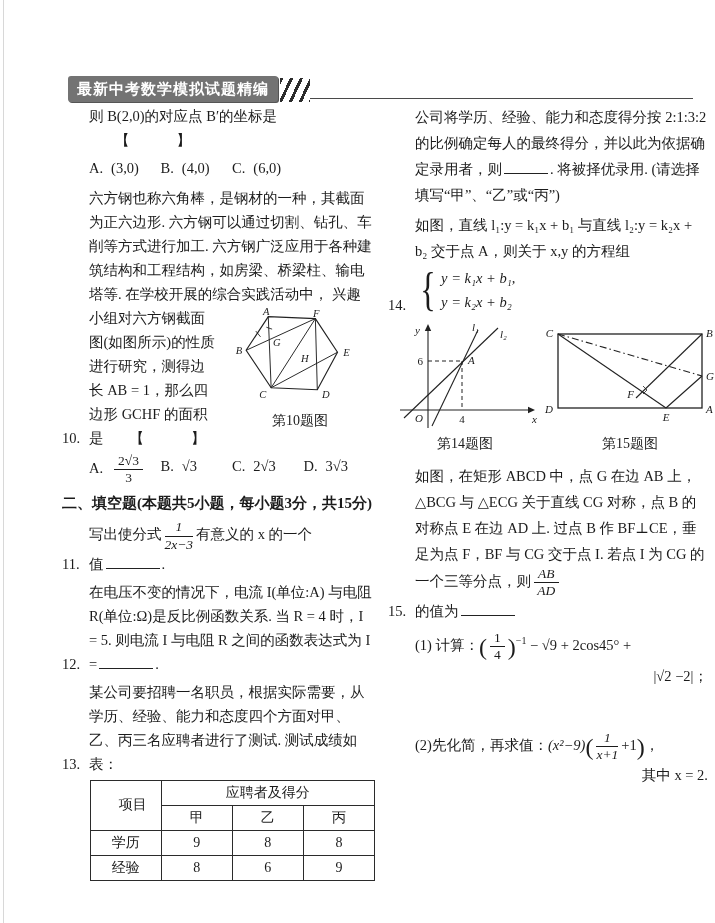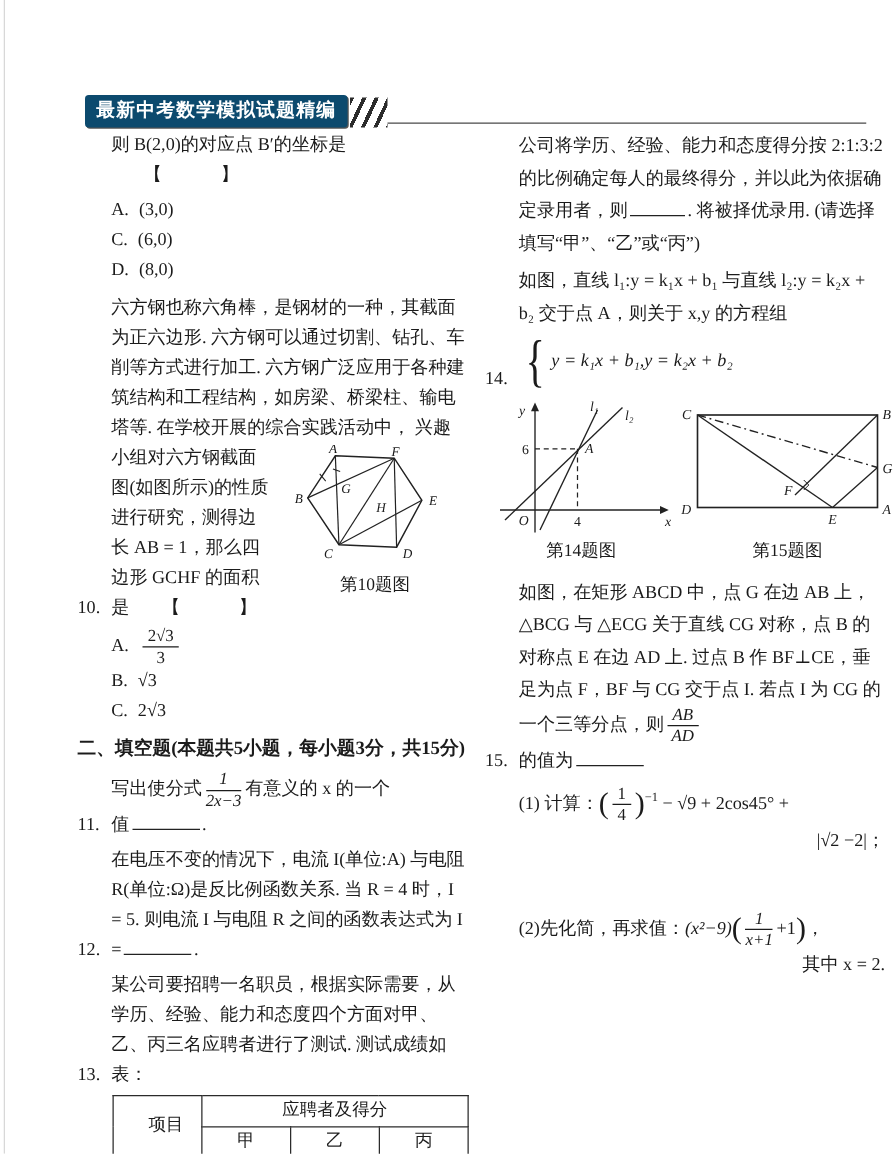--- a/index.html
+++ b/index.html
@@ -8,39 +8,39 @@
     background:#ffffff;color:#1b1b1b;
     font-family:"Liberation Serif","DejaVu Serif",serif;
     font-size:14.5px;
   }
   
   .page-edge{position:absolute;left:3px;top:0;bottom:0;width:1px;background:#d8d8d8;}
 
   
   #banner{position:absolute;top:72px;left:68px;right:22px;height:30px;display:flex;align-items:flex-end;}
   .banner-box{
-    background:#0c4a6e;color:#ffffff;font-weight:bold;font-size:15px;
+    background:#737373;color:#ffffff;font-weight:bold;font-size:15px;
     letter-spacing:1px;padding:4px 9px 4px 9px;border-radius:3px;line-height:1.2;
     box-shadow:1px 1px 0 #555;
   }
   .stripes{width:30px;height:24px;margin-left:2px;
     background:repeating-linear-gradient(115deg,#2b2b2b 0 3px,transparent 3px 9px);}
   .rule{flex:1;border-bottom:1.4px solid #4a4a4a;margin-bottom:3px;}
 
   
   .col{position:absolute;top:104px;line-height:24px;}
   #col-left{left:62px;width:313px;}
   #col-right{left:388px;width:320px;line-height:26px;}
 
   .q{display:flex;align-items:flex-end;margin-bottom:4px;}
   .qnum{width:27px;flex:none;}
   .qbody{flex:1;min-width:0;}
 
   .bracket{letter-spacing:6px;margin-left:26px;white-space:nowrap;}
-  .opts{display:grid;grid-template-columns:1fr;padding-left:27px;margin-bottom:6px;}
+  .opts{display:grid;grid-template-columns:1fr 1fr 1fr 1fr;padding-left:27px;margin-bottom:6px;}
   .opt{white-space:nowrap;}
   .opt .opt-label{margin-right:8px;}
   .math{font-style:italic;}
 
   .sec-title{font-weight:bold;font-size:15px;padding-left:36px;text-indent:-36px;margin-bottom:4px;line-height:25px;}
 
   .blank{display:inline-block;width:54px;border-bottom:1.4px solid #222;height:13px;margin:0 2px;vertical-align:baseline;}
   .blank.small{width:44px;}
 
   .frac{display:inline-block;vertical-align:middle;text-align:center;line-height:1.05;font-size:13.5px;margin:0 3px;font-style:italic;}
@@ -62,21 +62,21 @@
   
   table.score{border-collapse:collapse;margin:3px 0 0 28px;font-size:14px;}
   table.score td,table.score th{border:1.2px solid #2b2b2b;text-align:center;font-weight:normal;
     height:20px;padding:0 2px;}
   table.score .c0{width:56px;padding-left:16px;}
   table.score .c{width:72px;}
 
   
   .system-row{display:flex;align-items:center;margin:2px 0 4px 2px;}
   .brace{font-size:46px;font-weight:200;line-height:1;margin-right:2px;transform:scaleX(.7);}
-  .eqs{display:inline-flex;line-height:24px;font-style:italic;margin-right:8px;}
+  .eqs{display:inline-flex;flex-direction:column;line-height:24px;font-style:italic;margin-right:8px;}
   .solve-row{white-space:nowrap;}
 
   .bigparen{font-size:24px;vertical-align:middle;font-weight:300;}
   sup{font-size:10px;}
   .q16p{margin-left:27px;}
   .q16line2{margin-left:14px;text-align:right;}
   .gap40{height:42px;}
 </style>
 </head>
 <body>
@@ -92,22 +92,22 @@
 <div id="col-left" class="col">
 
   <div class="q">
     <span class="qnum"></span>
     <div class="qbody">
       <span>则 B(2,0)的对应点 B′的坐标是</span><span class="bracket">【　　】</span>
     </div>
   </div>
   <div class="opts">
     <div class="opt"><span class="opt-label">A.</span><span>(3,0)</span></div>
+    <div class="opt"><span class="opt-label">B.</span><span>(4,0)</span></div>
     <div class="opt"><span class="opt-label">C.</span><span>(6,0)</span></div>
-    <div class="opt"><span class="opt-label">D.</span><span>(8,0)</span></div>
   </div>
 
   <div class="q">
     <span class="qnum">10.</span>
     <div class="qbody">
       <span>六方钢也称六角棒，是钢材的一种，其截面为正六边形. 六方钢可以通过切割、钻孔、车削等方式进行加工. 六方钢广泛应用于各种建筑结构和工程结构，如房梁、桥梁柱、输电塔等. 在学校开展的综合实践活动中，</span>
       <span class="fig-float">
         <svg width="148" height="100" viewBox="0 0 130 104">
           <g stroke="#222" stroke-width="1.2" fill="none">
             <polygon points="32,9 81,11 104,46 83,85 35,83 9,44"></polygon>
@@ -136,20 +136,21 @@
       </span>
       <span>兴趣小组对六方钢截面图(如图所示)的性质进行研究，测得边长 AB = 1，那么四边形 GCHF 的面积是</span><span class="bracket">【　　】</span>
     </div>
   </div>
   <div class="opts">
     <div class="opt">
       <span class="opt-label">A.</span><span class="frac upright"><span class="num">2√3</span><span class="den">3</span></span>
     </div>
     <div class="opt"><span class="opt-label">B.</span><span>√3</span></div>
     <div class="opt"><span class="opt-label">C.</span><span>2√3</span></div>
+    <div class="opt"><span class="opt-label">D.</span><span>3√3</span></div>
   </div>
 
   <div class="sec-title">二、填空题(本题共5小题，每小题3分，共15分)</div>
 
   <div class="q">
     <span class="qnum">11.</span>
     <div class="qbody">
       <span>写出使分式</span><span class="frac"><span class="num">1</span><span class="den">2x−3</span></span><span>有意义的 x 的一个</span>
       <div><span>值</span><span class="blank"></span><span>.</span></div>
     </div>

